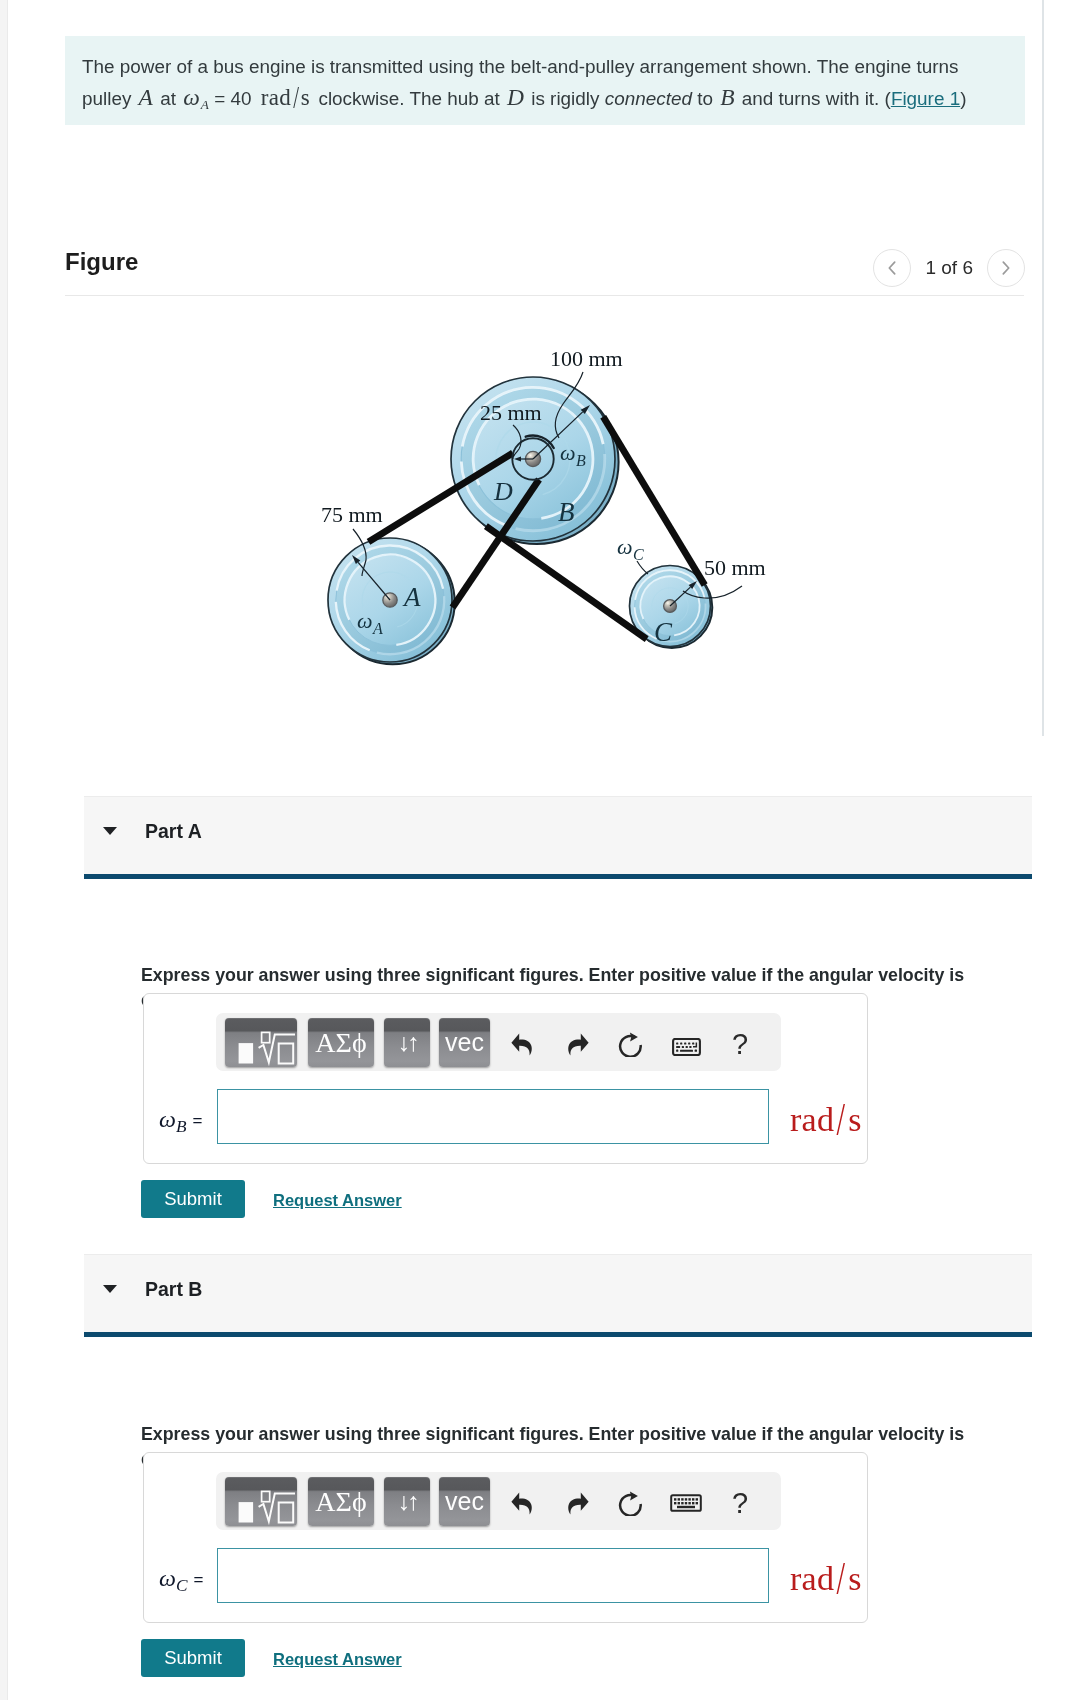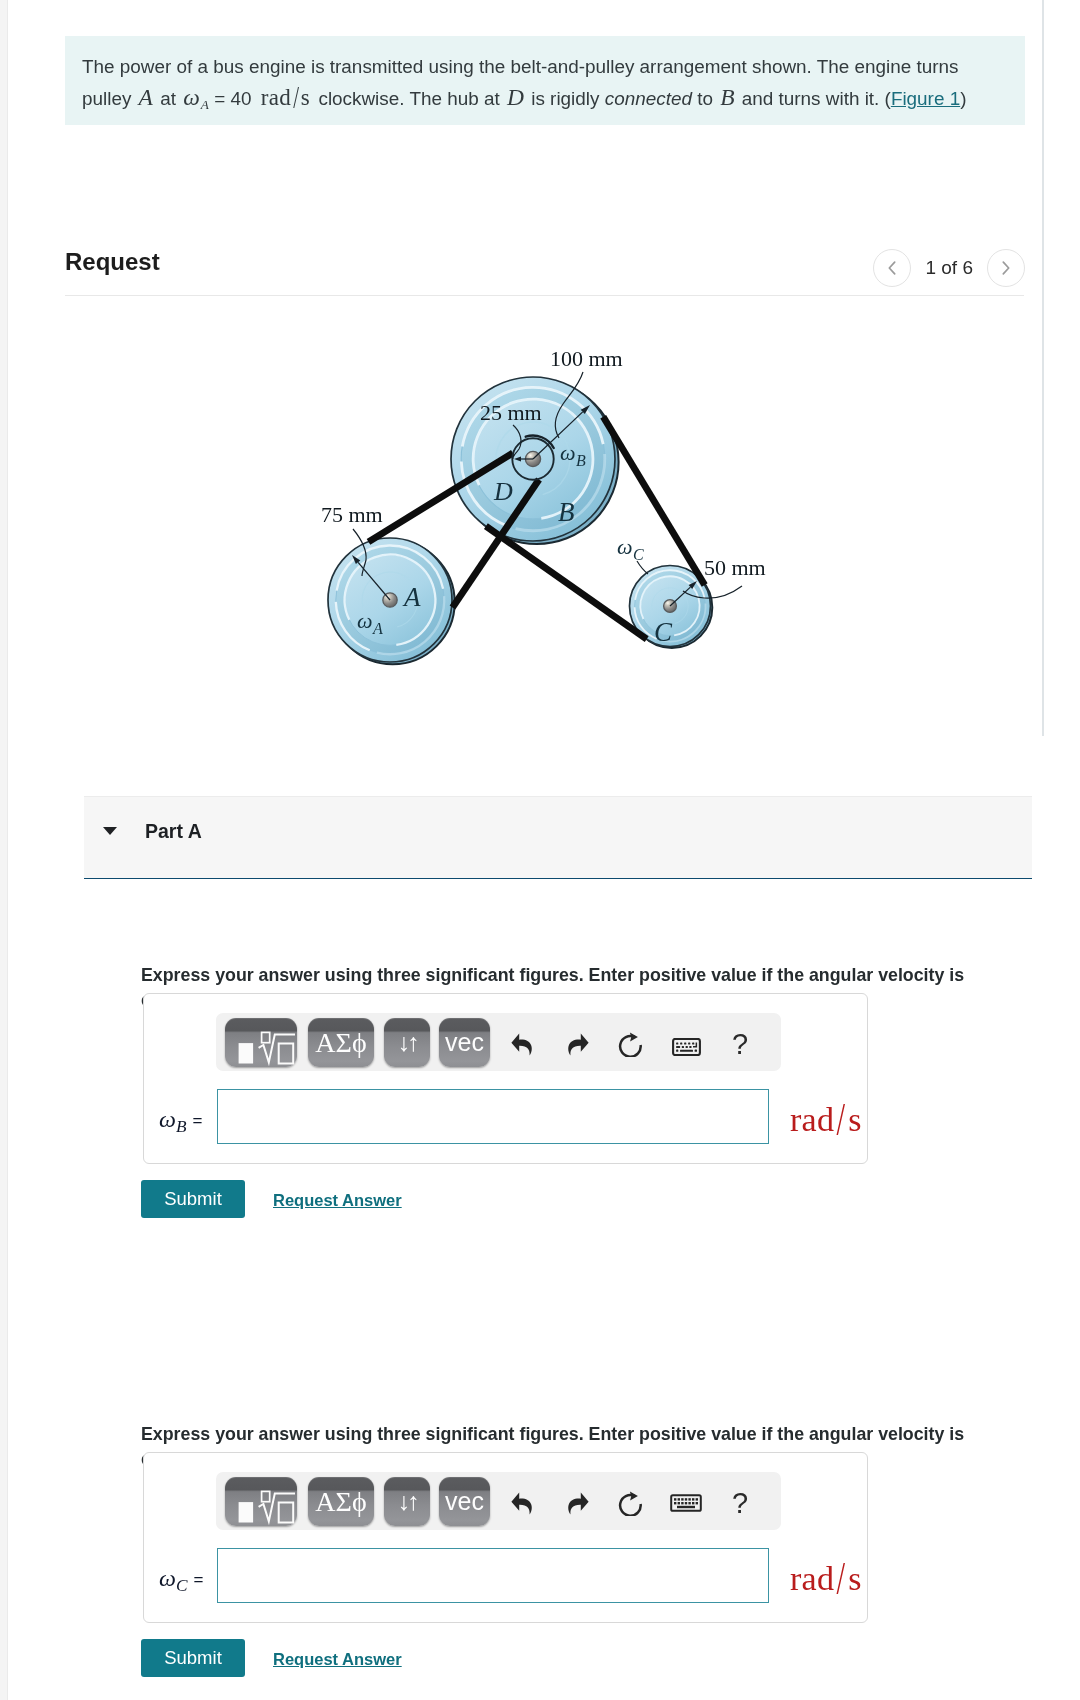--- a/index.html
+++ b/index.html
@@ -26,34 +26,34 @@
   .fightitle{position:absolute;left:0px;top:0px;font-size:24px;font-weight:bold;color:#1d1d1d;}
   .pager{position:absolute;right:-1px;top:1px;display:flex;align-items:center;gap:14px;}
   .pgbtn{width:36px;height:36px;border-radius:50%;border:1px solid #e3e3e3;
          display:flex;align-items:center;justify-content:center;background:#fff;}
   .pgtext{font-size:19px;color:#2b2b2b;}
   .figrule{position:absolute;left:0px;top:47px;width:959px;height:1px;background:#e8e8e8;}
   .figimg{position:absolute;left:245px;top:77px;}
 
   
   .parthdr{position:absolute;left:84px;width:948px;height:83px;background:#f6f6f6;
-           border-top:1px solid #ececec;border-bottom:1px solid #0c4a6e;box-sizing:border-box;}
+           border-top:1px solid #ececec;border-bottom:5px solid #0c4a6e;box-sizing:border-box;}
   .caret{position:absolute;left:19px;top:30px;width:0;height:0;
          border-left:7.8px solid transparent;border-right:7.8px solid transparent;border-top:8.5px solid #1f2124;}
   .parttitle{position:absolute;left:61px;top:23px;font-size:19.5px;font-weight:bold;color:#1d2024;}
 
   .prompt{position:absolute;left:142px;font-size:18.9px;color:#3a4245;line-height:26px;}
   .instr{position:absolute;left:141px;width:845px;font-size:17.8px;font-weight:bold;
          color:#262c2f;line-height:24.5px;margin-top:32px;}
 
   .ansbox{position:absolute;left:143px;width:725px;height:171px;border:1px solid #d8d8d8;
           border-radius:6px;box-sizing:border-box;background:#fff;}
   .tbar{position:absolute;left:72px;top:19px;width:565px;height:58px;background:#f1f1f1;
         border-radius:7px;}
-  .tbtn{position:absolute;top:5px;height:49px;border-radius:11px;
+  .tbtn{position:absolute;top:5px;height:49px;border-radius:4px;
         background:linear-gradient(180deg,#5b5c5f 0%,#57585b 26%,#7e7f83 30%,#8b8c90 58%,#949599 88%,#8e8f93 100%);
         box-shadow:0 1px 2px rgba(0,0,0,0.35), inset 0 1px 0 rgba(255,255,255,0.12);
         display:flex;align-items:center;justify-content:center;color:#fff;box-sizing:border-box;}
   .tbtn-label{font-family:"Liberation Serif",serif;font-size:28px;color:#fdfdfd;line-height:1;}
   .ticon{position:absolute;top:8px;height:46px;display:flex;align-items:center;justify-content:center;}
 
   .varlabel{position:absolute;font-family:"Liberation Serif",serif;font-size:24px;color:#0f172a;white-space:nowrap;}
   .vsym{font-style:italic;}
   .vsub{font-style:italic;font-size:0.72em;vertical-align:-0.3em;}
   .veq{font-family:"Liberation Sans",sans-serif;font-size:17px;margin-left:6px;vertical-align:1px;}
@@ -71,21 +71,21 @@
 <div class="page">
   <div class="leftgutter"></div>
   <div class="scrolltrack"></div>
   <div class="scrolltrack2"></div>
 
   <div class="stmt">
     <p><span>The power of a bus engine is transmitted using the belt-and-pulley arrangement shown. The engine turns pulley </span><span class="mi">A</span><span> at </span><span class="mi">ω</span><span class="mi sub">A</span><span> = 40 </span><span class="mupr"><span>rad</span><span class="mslash">/</span><span>s</span></span><span> clockwise. The hub at </span><span class="mi">D</span><span> is rigidly </span><em>connected</em><span> to </span><span class="mi">B</span><span> and turns with it. (</span><span class="figlink">Figure 1</span><span>)</span></p>
   </div>
 
   <div class="figwrap">
-    <div class="fightitle">Request</div>
+    <div class="fightitle">Figure</div>
     <div class="pager">
       <div class="pgbtn">
         <svg width="12" height="16" viewBox="0 0 12 16">
             <path d="M8.7 2.2 L3.3 8 L8.7 13.8" fill="none" stroke="#9b9b9b" stroke-width="1.7" stroke-linecap="round" stroke-linejoin="round"></path>
           </svg>
       </div>
       <div class="pgtext">1 of 6</div>
       <div class="pgbtn">
         <svg width="12" height="16" viewBox="0 0 12 16">
             <path d="M3.3 2.2 L8.7 8 L3.3 13.8" fill="none" stroke="#9b9b9b" stroke-width="1.7" stroke-linecap="round" stroke-linejoin="round"></path>
@@ -274,20 +274,24 @@
           <span style="font-family:'Liberation Sans',sans-serif;font-size:29px;color:#2a2a2a;line-height:1;font-weight:400">?</span>
         </div>
 </div>
     <span class="varlabel" style="left:15px;top:112px"><span class="vsym">ω</span><span class="vsub">B</span><span class="veq">=</span></span>
     <input class="field" style="left: 73px; top: 95px; width: 552px; height: 55px;" value="">
     <span class="units" style="left:646px;top:107px"><span>rad</span><span class="mslash">/</span><span>s</span></span>
   </div>
   <button class="submit" style="left:141px;top:1180px;width:104px;height:38px">Submit</button>
   <span class="reqans" style="left:273px;top:1191px">Request Answer</span>
 
+  <div class="parthdr" style="top:1254px">
+    <span class="caret"></span>
+    <span class="parttitle">Part B</span>
+  </div>
   <div class="instr" style="top:1390px">Express your answer using three significant figures. Enter positive value if the angular velocity is clockwise and negative value if the angular velocity is counterclockwise.</div>
 
   <div class="ansbox" style="top:1452px">
     <div class="tbar">
         <div class="tbtn" style="left:9px;width:72px">
           <svg width="72" height="49" viewBox="0 0 72 49">
             <rect x="13.6" y="25.1" width="14.5" height="20.4" fill="#fbfbfb"></rect>
             <rect x="36.6" y="14.4" width="8.1" height="10.3" fill="none" stroke="#fbfbfb" stroke-width="1.7"></rect>
             <path d="M33.6 29.8 L38.4 27.0 L43.8 44.4 L49.8 16.6 L70.0 16.6" fill="none" stroke="#fbfbfb" stroke-width="2.0" stroke-linejoin="miter" stroke-linecap="butt"></path>
             <rect x="53.7" y="25.5" width="14.5" height="20.0" fill="none" stroke="#fbfbfb" stroke-width="2.0"></rect>

